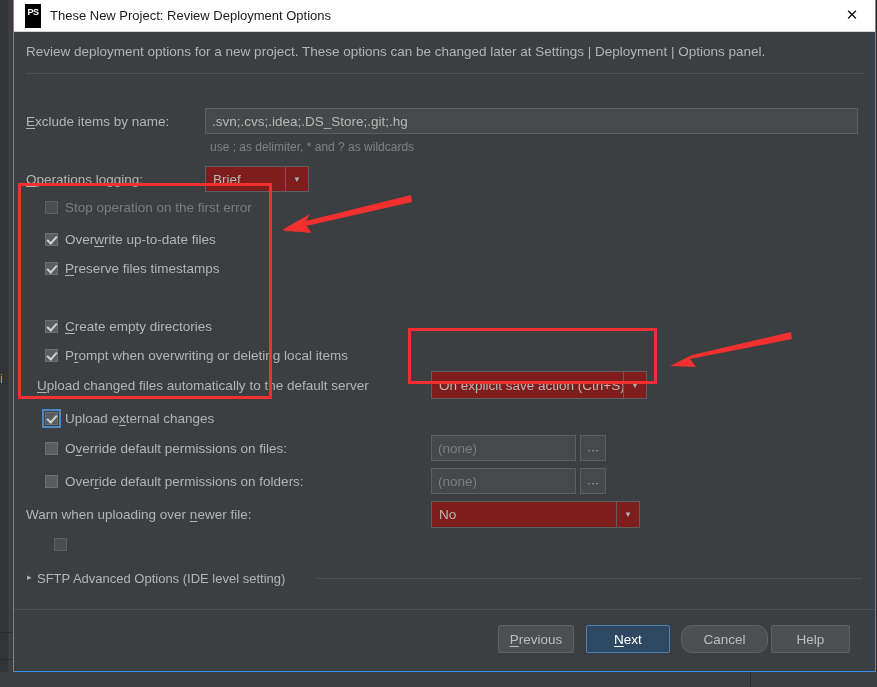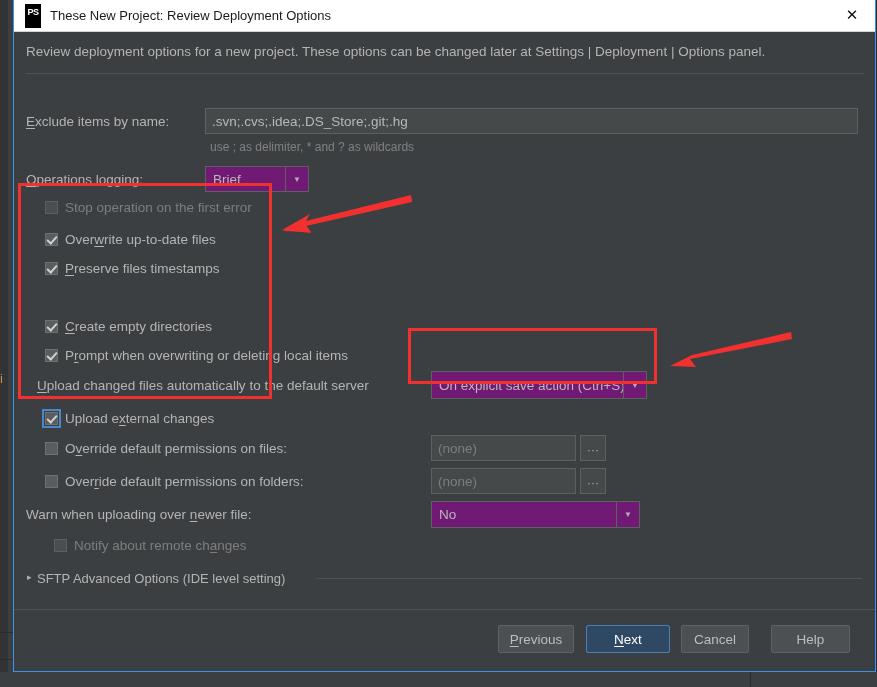--- a/index.html
+++ b/index.html
@@ -131,21 +131,21 @@
     position: absolute;
     color: #808080;
     font-size: 12px;
     white-space: nowrap;
   }
 
   
   .combo {
     position: absolute;
     box-sizing: border-box;
-    background: #701a75;
+    background: #7f1d1d;
     border: 1px solid #5e6060;
     display: flex; align-items: stretch;
   }
   .combo .cval {
     flex: 1 1 auto;
     display: flex; align-items: center;
     padding-left: 7px;
     color: #b8b8b8;
     font-size: 13.5px;
     white-space: nowrap;
@@ -339,36 +339,35 @@
       <div class="lbl" style="left:12px; top:475px;">
         Warn when uploading over <span class="u">n</span>ewer file:
       </div>
       <div class="combo" style="left:417px; top:469px; width:209px; height:27px;">
         <div class="cval">No</div>
         <div class="carr">▼</div>
       </div>
 
       <div class="cbrow" style="left:40px; top:506px;">
         <span class="cbox dim"></span>
-        <span class="cblabel dim">Notify about remote ch<span class="u">a</span>nges</span>
       </div>
 
       <div class="sect-arrow" style="left:13px; top:540px;">▸</div>
       <div class="lbl" style="left:23px; top:539px; font-size:13px;">SFTP Advanced Options (IDE level setting)</div>
       <div class="sect-line" style="left:302px; top:546px; width:546px;"></div>
 
       <div class="footer">
         <div class="footer-sep"></div>
         <div class="btn" style="left:484px; top:16px; width:76px;">
           <span><span class="u">P</span>revious</span>
         </div>
         <div class="btn primary" style="left:572px; top:16px; width:84px;">
           <span><span class="u">N</span>ext</span>
         </div>
-        <div class="btn" style="left:667px; top:16px; width:68px;">Cancel</div>
+        <div class="btn" style="left:667px; top:16px; width:87px;border-radius:11px;">Cancel</div>
         <div class="btn" style="left:757px; top:16px; width:79px;">Help</div>
       </div>
 
     </div>
   </div>
 
   <div class="anno-box" style="left:18px; top:183px; width:254px; height:216px;"></div>
   <div class="anno-box" style="left:408px; top:328px; width:249px; height:56px;"></div>
 
   <svg class="anno-arrow" style="left:278px; top:193px;" width="135" height="48">

